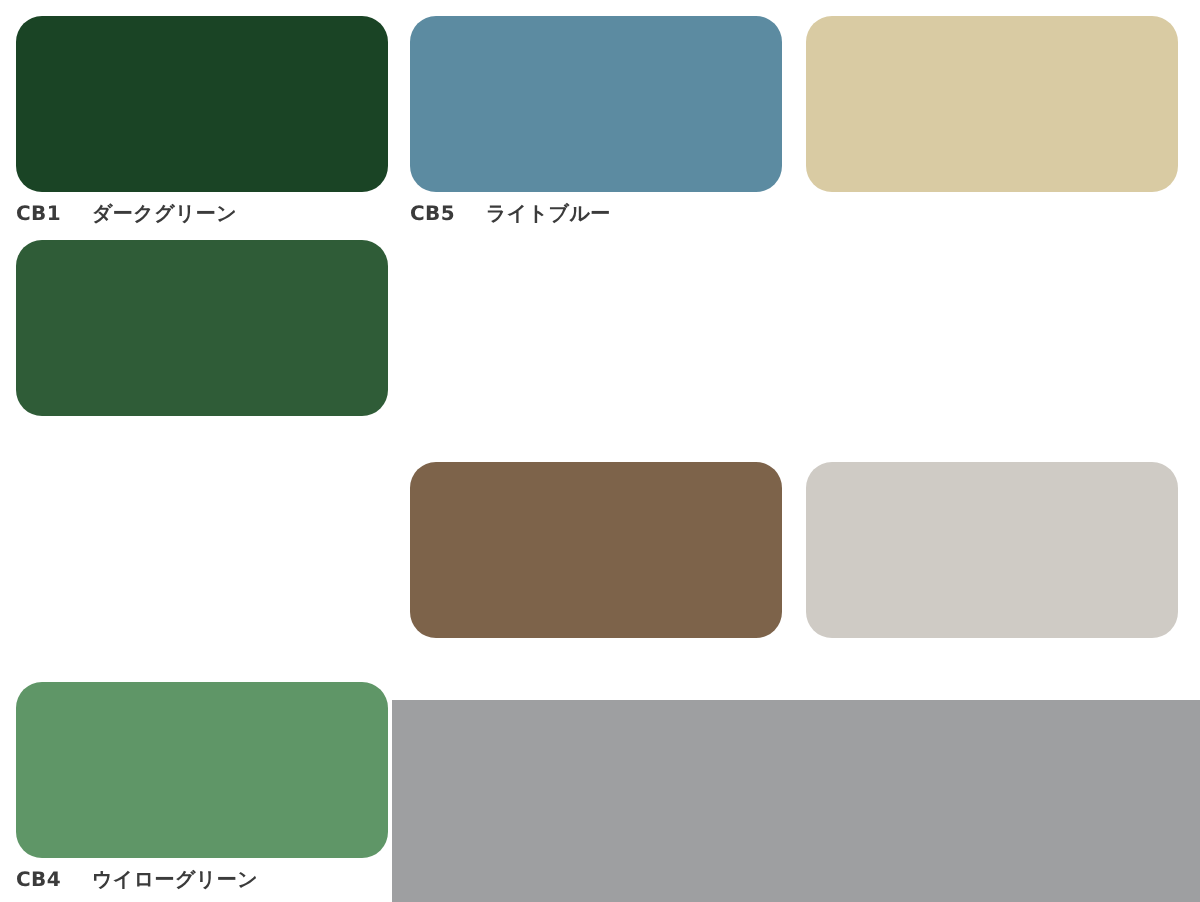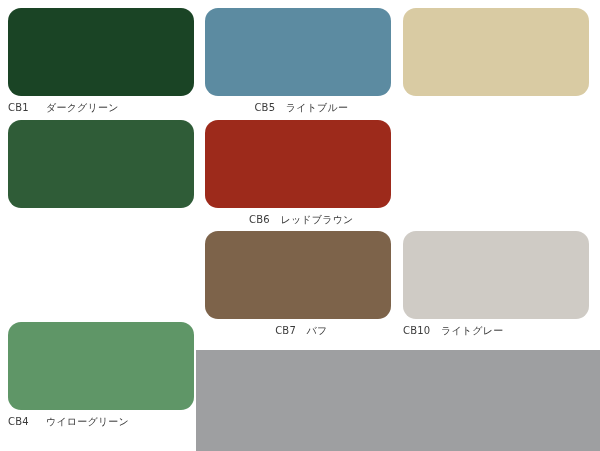--- a/index.html
+++ b/index.html
@@ -25,20 +25,21 @@
     height: 101px;
   }
 
   
   #chip-grid {
     position: absolute;
     left: 0;
     top: 0;
     width: 600px;
     height: 451px;
+    font-weight: bold;
   }
 
   .chip-cell {
     position: absolute;
     width: 186px;
   }
 
   .chip-swatch {
     width: 186px;
     height: 88px;
@@ -62,28 +63,28 @@
   }
 
   .chip-name {
     display: inline-block;
     margin-left: 4px;
     color: #3b3b3b;
   }
 
   
   .col-0 { left: 8px; }
-  .col-1 { left: 205px; text-align: center; }
+  .col-1 { left: 205px; }
   .col-2 { left: 403px; }
 
   
   .row-0 { top: 8px; }
   .row-1 { top: 120px; }
   .row-2 { top: 231px; }
-  .row-3 { top: 322px; }
+  .row-3 { top: 341px; }
 </style>
 </head>
 <body style="background: rgb(255, 255, 255);">
 
 <div id="gray-panel" style="background: rgb(158, 159, 161);"></div>
 
 <div id="chip-grid">
     <div class="chip-cell col-0 row-0">
       <div class="chip-swatch" style="background: rgb(26, 68, 37);"></div>
       <div class="chip-caption"><span class="chip-code">CB1</span><span class="chip-name">ダークグリーン</span></div>
@@ -92,28 +93,22 @@
       <div class="chip-swatch" style="background: rgb(47, 92, 55);"></div>
     </div>
     <div class="chip-cell col-0 row-3">
       <div class="chip-swatch" style="background: rgb(95, 150, 103);"></div>
       <div class="chip-caption"><span class="chip-code">CB4</span><span class="chip-name">ウイローグリーン</span></div>
     </div>
     <div class="chip-cell col-1 row-0">
       <div class="chip-swatch" style="background: rgb(92, 139, 161);"></div>
       <div class="chip-caption"><span class="chip-code">CB5</span><span class="chip-name">ライトブルー</span></div>
     </div>
-    <div class="chip-cell col-1 row-1">
-      <div class="chip-swatch" style="background: rgb(157, 42, 27);"></div>
-      <div class="chip-caption"><span class="chip-code">CB6</span><span class="chip-name">レッドブラウン</span></div>
-    </div>
     <div class="chip-cell col-1 row-2">
       <div class="chip-swatch" style="background: rgb(125, 99, 74);"></div>
-      <div class="chip-caption"><span class="chip-code">CB7</span><span class="chip-name">バフ</span></div>
     </div>
     <div class="chip-cell col-2 row-0">
       <div class="chip-swatch" style="background: rgb(217, 203, 163);"></div>
     </div>
     <div class="chip-cell col-2 row-2">
       <div class="chip-swatch" style="background: rgb(207, 203, 197);"></div>
-      <div class="chip-caption"><span class="chip-code">CB10</span><span class="chip-name">ライトグレー</span></div>
     </div>
   </div>
 
 </body></html>

